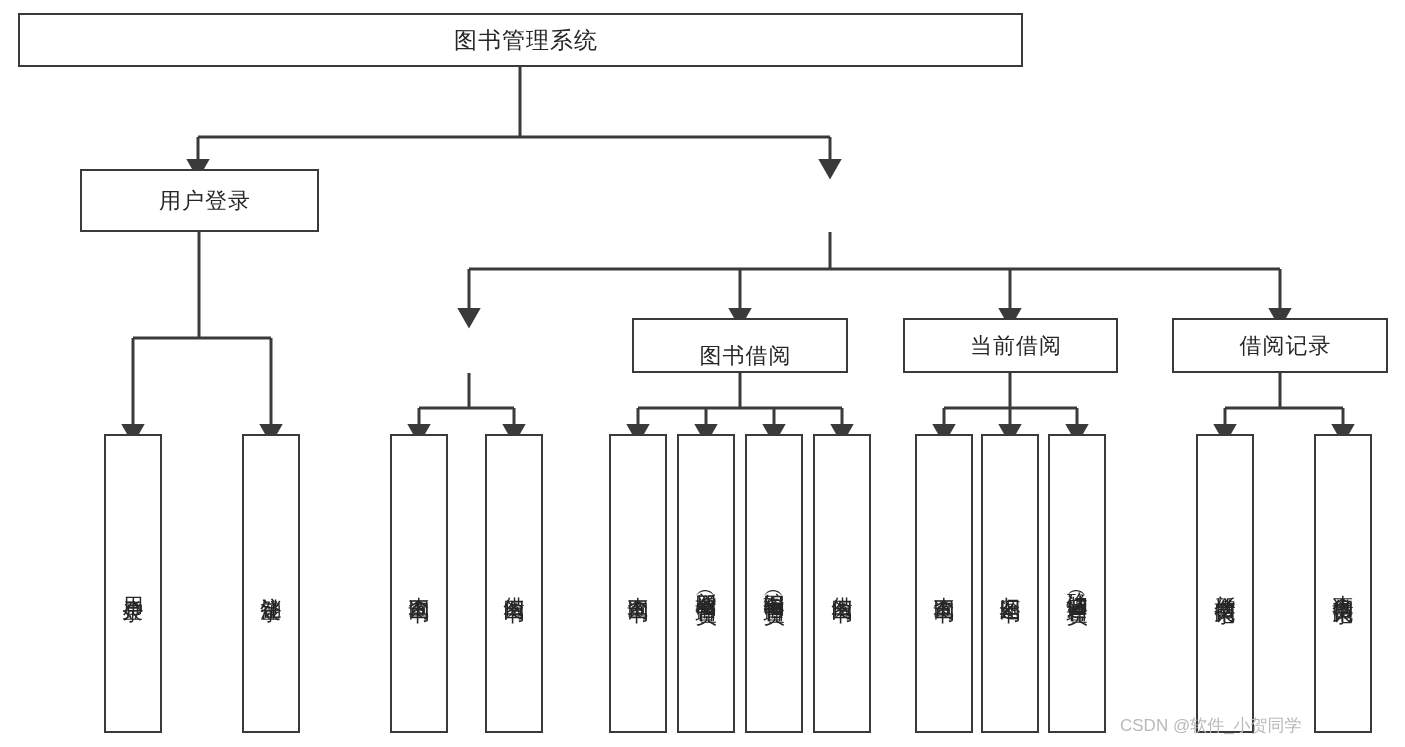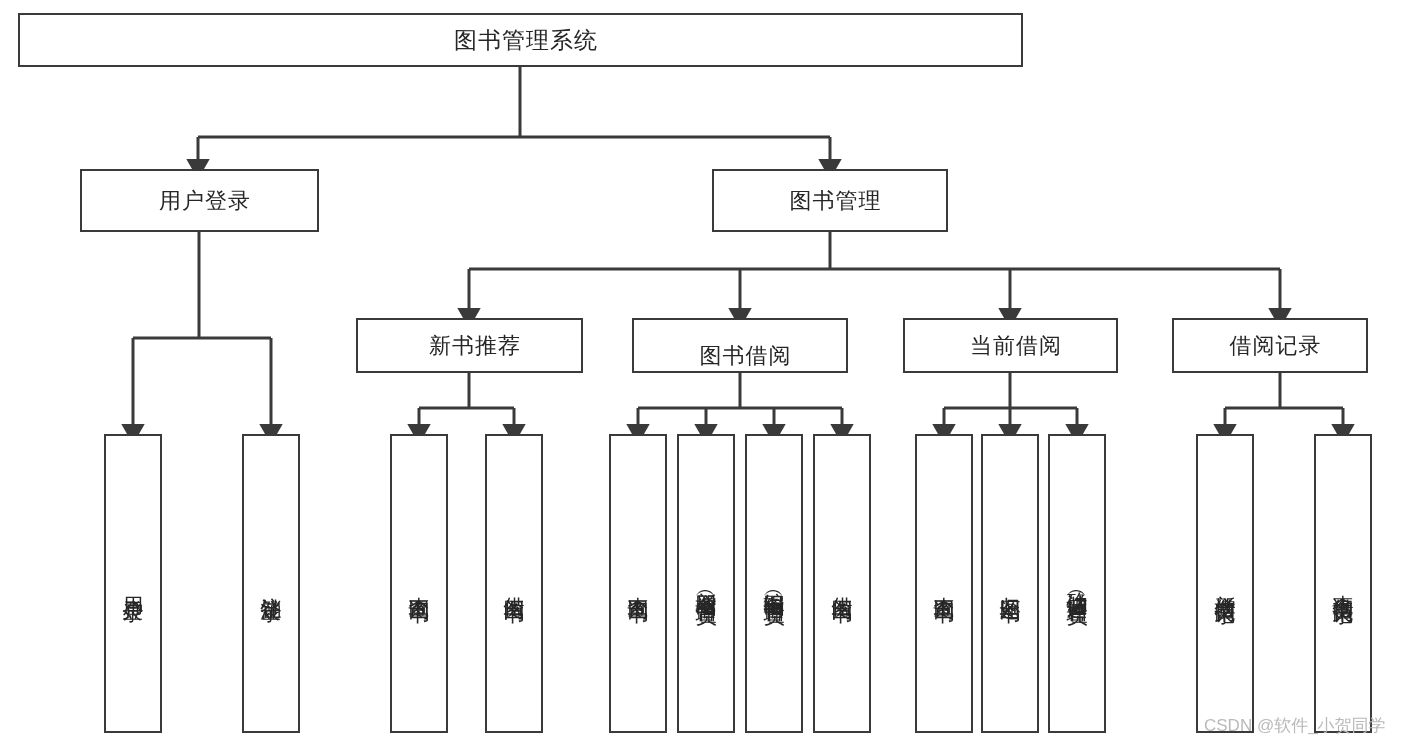--- a/index.html
+++ b/index.html
@@ -33,21 +33,21 @@
     padding:6px 0;
   }
   .node.leaf .vtxt{
     writing-mode:vertical-rl;
     text-orientation:upright;
     white-space:normal;
     text-align:center;
   }
   .watermark{
     position:absolute;
-    left:1204px;top:714px;
+    left:1120px;top:714px;
     font-size:17px;
     color:#b9b9b9;
     white-space:nowrap;
     pointer-events:none;
   }
 </style>
 </head>
 <body>
 
 <div id="stage">
@@ -102,34 +102,28 @@
     </g>
   </svg>
 
   <div class="node h root" style="left:18px;top:13px;width:1005px;height:54px;">
     <span>图书管理系统</span>
   </div>
 
   <div class="node h" style="left:80px;top:169px;width:239px;height:63px;">
     <span>用户登录</span>
   </div>
-  <div class="node h" style="left:712px;top:169px;width:236px;height:63px;">
-    <span>图书管理</span>
-  </div>
 
-  <div class="node h" style="left:356px;top:318px;width:227px;height:55px;">
-    <span>新书推荐</span>
-  </div>
   <div class="node h" style="left:632px;top:318px;width:216px;height:55px;align-items:flex-end;">
     <span>图书借阅</span>
   </div>
   <div class="node h" style="left:903px;top:318px;width:215px;height:55px;align-items:center;">
     <span>当前借阅</span>
   </div>
-  <div class="node h" style="left:1172px;top:318px;width:196px;height:55px;align-items:center;">
+  <div class="node h" style="left:1172px;top:318px;width:216px;height:55px;align-items:center;">
     <span>借阅记录</span>
   </div>
 
   <div class="node leaf" style="left:104px;top:434px;width:58px;height:299px;">
     <span class="vtxt">用户登录</span>
   </div>
   <div class="node leaf" style="left:242px;top:434px;width:58px;height:299px;">
     <span class="vtxt">注销登录</span>
   </div>
 

